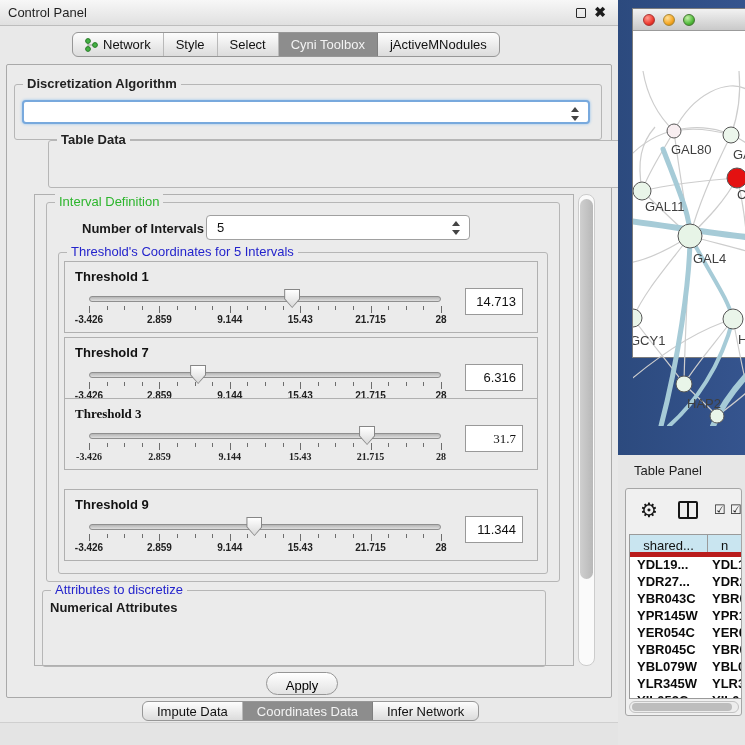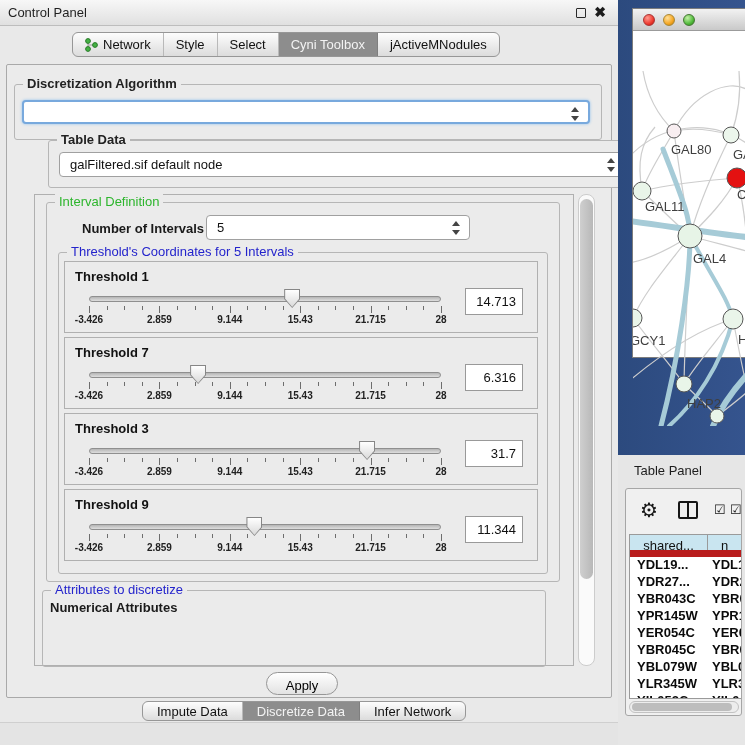--- a/index.html
+++ b/index.html
@@ -96,21 +96,21 @@
   
   #table-panel-region { left:618px; top:455px; width:127px; height:290px; background:#e6e6e6; }
   #table-panel-title { left:16px; top:8px; font-size:13px; color:#1d1d1d; }
   #table-box { left:7px; top:33px; width:117px; height:228px; background:#f0f0f0; border:1px solid #a6a6a6; border-radius:3px; }
   #tp-toolbar { left:0; top:0; width:100%; height:42px; }
   #gear-icon { position:absolute; left:14px; top:9px; font-size:20px; color:#161616; }
   #columns-icon { position:absolute; left:52px; top:12px; width:20px; height:18px; border:2px solid #161616; border-radius:2px; }
   #columns-icon:before { content:""; position:absolute; left:7px; top:0; width:2px; height:14px; background:#161616; }
   .check-icon { position:absolute; top:13px; font-size:13px; color:#161616; }
   #tp-table { position:absolute; left:3px; top:45px; right:0; bottom:16px; background:#fff; border:1px solid #9a9a9a; border-right:none; overflow:hidden; }
-  #tp-header { display:flex; height:22px; border-bottom:7px solid #b91c1c; background:#c9e5f0; }
+  #tp-header { display:flex; height:22px; border-bottom:5px solid #b91c1c; background:#c9e5f0; }
   .tp-hcell { font-size:13px; color:#111; padding-top:3px; text-align:center; }
   .tp-hcell.c1 { width:78px; border-right:1px solid #9a9a9a; }
   .tp-hcell.c2 { flex:1; }
   .tp-row { display:flex; height:17px; }
   .tp-cell { font-size:13px; font-weight:bold; color:#0b0b0b; white-space:nowrap; overflow:hidden; }
   .tp-cell.c1 { width:78px; padding-left:7px; }
   .tp-cell.c2 { flex:1; padding-left:4px; }
   #tp-hscroll { position:absolute; left:3px; bottom:2px; width:110px; height:12px; background:#ededed; border:1px solid #c2c2c2; border-radius:6px; }
   #tp-hscroll-thumb { position:absolute; left:2px; top:1px; width:100px; height:8px; background:#bdbdbd; border-radius:5px; }
 
@@ -157,24 +157,20 @@
   <div class="groupbox" id="algo-group">
     <span class="groupbox-title t-dark">Discretization Algorithm</span>
   </div>
   <div class="combo abs" id="algo-combo">
       <span class="stepper"></span>
     </div>
 
 
   <div class="groupbox" id="tabledata-group">
     <span class="groupbox-title t-dark">Table Data</span>
-    <div class="combo" style="left:10px; top:11px; width:566px;">
-      <span>galFiltered.sif default node</span>
-      <span class="stepper"></span>
-    </div>
   </div>
 
   <div class="abs" id="scroll-panel"></div>
   <div class="abs" id="main-scrollbar">
     <div class="abs" id="main-scroll-thumb"></div>
   </div>
 
   <div class="groupbox" id="interval-group">
     <span class="groupbox-title t-green">Interval Definition</span>
   </div>
@@ -251,21 +247,21 @@
         <div class="tick minor" style="left: 358.4px;"></div>
         <div class="tick major" style="left: 376px;"></div>
         <div class="tick-label" style="left: 24px;">-3.426</div>
         <div class="tick-label" style="left: 94.4px;">2.859</div>
         <div class="tick-label" style="left: 164.8px;">9.144</div>
         <div class="tick-label" style="left: 235.2px;">15.43</div>
         <div class="tick-label" style="left: 305.6px;">21.715</div>
         <div class="tick-label" style="left: 376px;">28</div>
         <div class="thr-value">6.316</div>
       </div>
-      <div class="thr-row" style="top: 413px;">
+      <div class="thr-row" style="top: 398px; font-family: Liberation Serif, serif;">
         <div class="thr-label">Threshold 3</div>
         <div class="thr-track"></div>
         <div class="thr-handle-o" style="left: 294.074px;">
           <div class="thr-handle-i"></div>
         </div>
         <div class="tick major" style="left: 24px;"></div>
         <div class="tick minor" style="left: 41.6px;"></div>
         <div class="tick minor" style="left: 59.2px;"></div>
         <div class="tick minor" style="left: 76.8px;"></div>
         <div class="tick major" style="left: 94.4px;"></div>
@@ -336,21 +332,21 @@
   <div class="abs" id="attr-subtitle">Numerical Attributes</div>
 
   <button class="abs" id="apply-btn">Apply</button>
 
   <div class="abs" id="cp-bottom-strip"></div>
   <div class="abs seg-group" id="bottom-tabbar">
       <div class="seg">
         <span>Impute Data</span>
       </div>
       <div class="seg selected">
-        <span>Discretize Data</span>
+        <span>Coordinates Data</span>
       </div>
       <div class="seg">
         <span>Infer Network</span>
       </div>
     </div>
 </div>
 
 <div class="abs" id="desktop"></div>
 
 <div class="abs" id="net-window">

